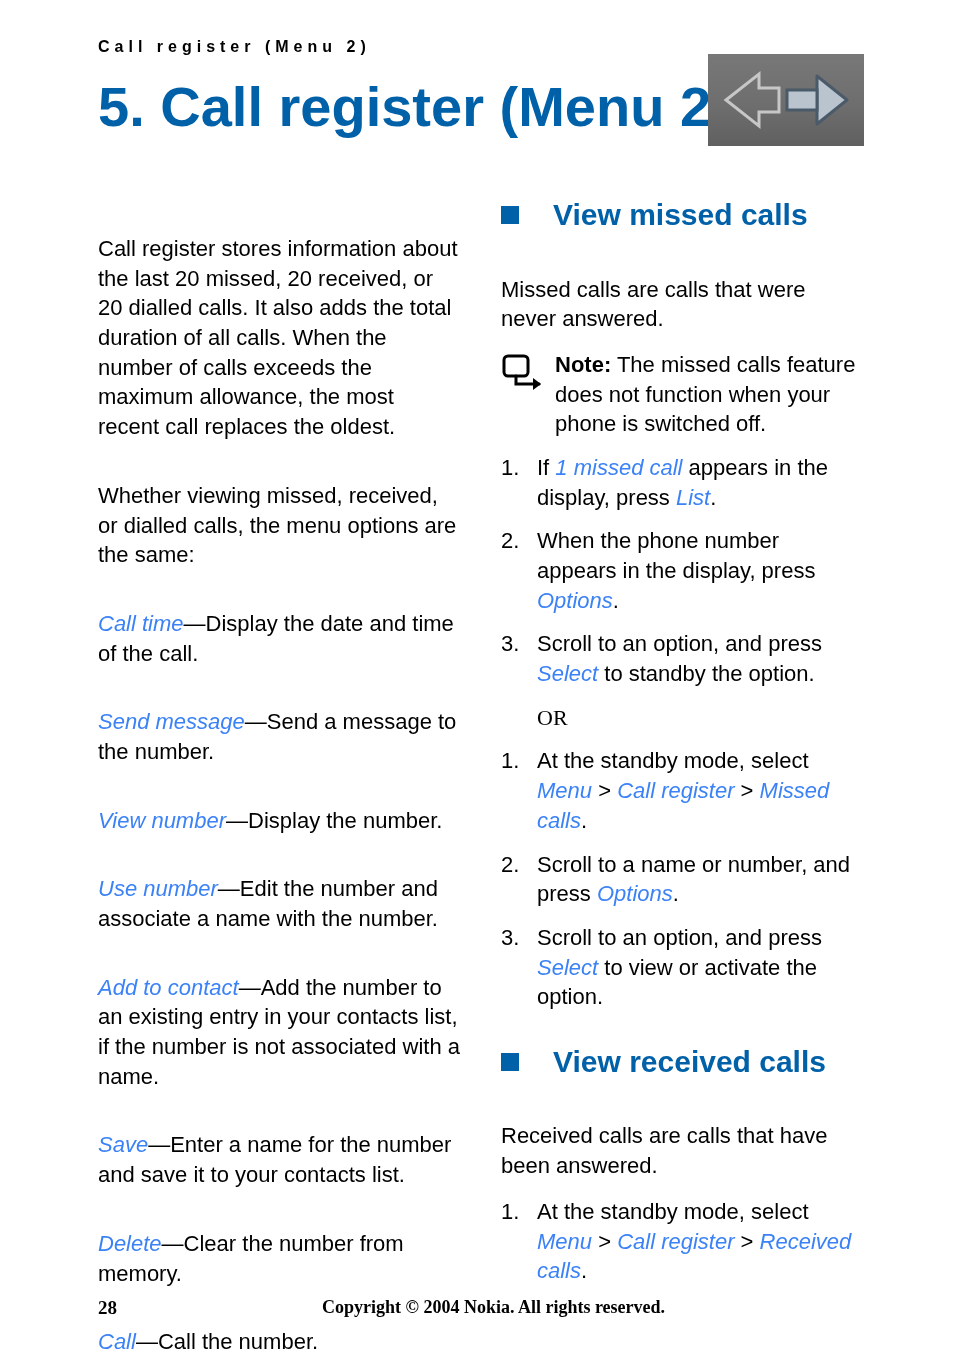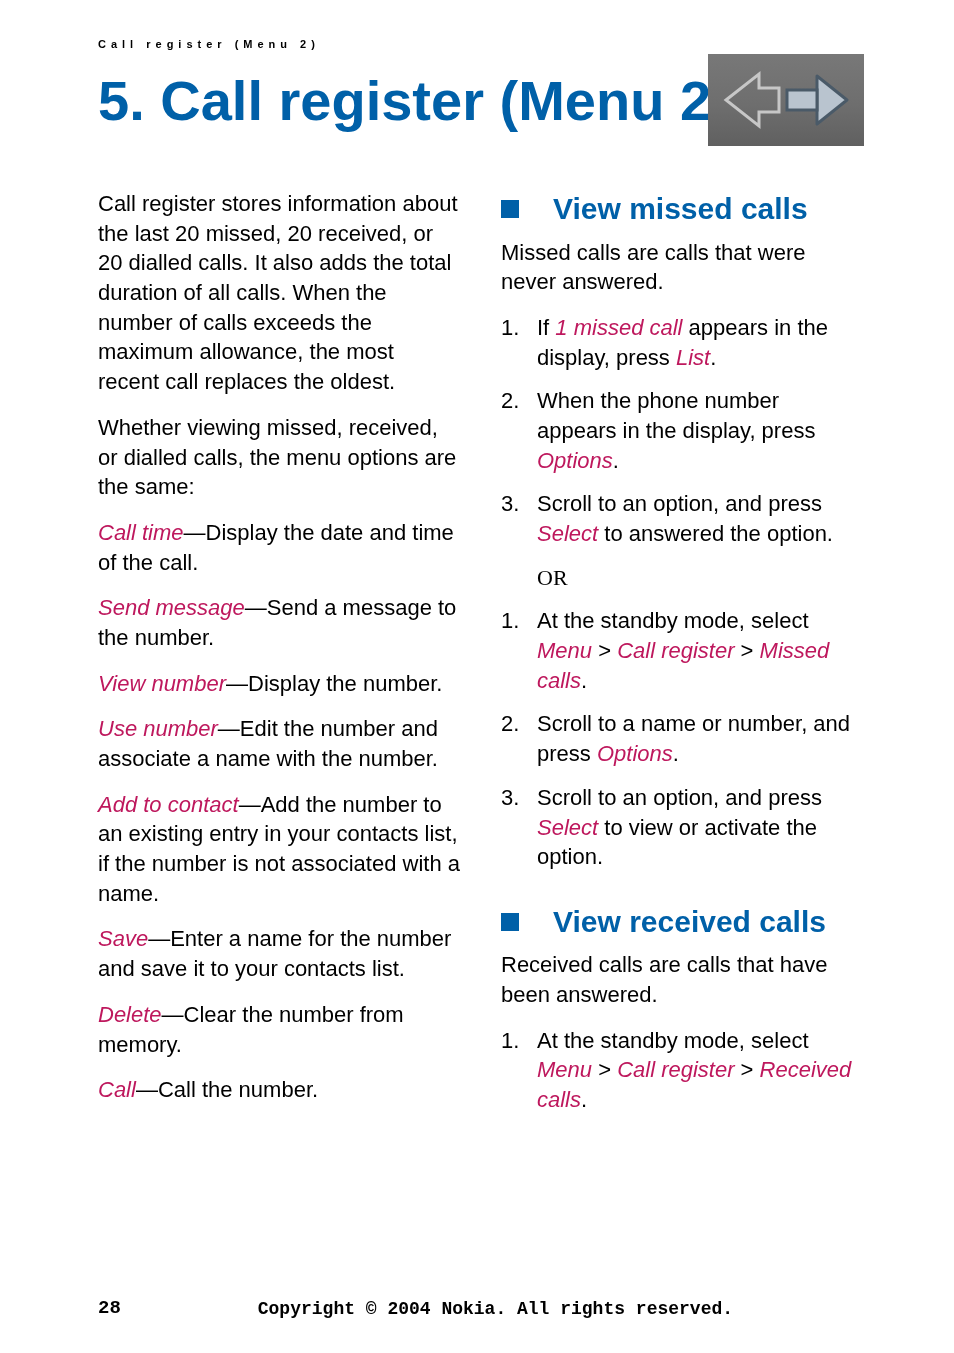--- a/index.html
+++ b/index.html
@@ -8,21 +8,21 @@
       height: 1353px;
       background: #fff;
       font-family: Arial, Helvetica, sans-serif;
       color: #000;
       position: relative;
       padding: 38px 90px 0 98px;
     }
     .running-head {
       font-family: "Arial Black", Arial, sans-serif;
       font-weight: 900;
-      font-size: 11px;
+      font-size: 16px;
       letter-spacing: 5px;
       margin-bottom: 18px;
     }
     .chapter-title {
       color: #0060a8;
       font-weight: bold;
       font-size: 56px;
       margin-bottom: 56px;
     }
     .hero-icon {
@@ -39,22 +39,22 @@
     .hero-icon svg { display: block; }
     .columns {
       display: flex;
       gap: 40px;
     }
     .col {
       flex: 1;
       font-size: 22px;
       line-height: 1.35;
     }
-    .para { margin-bottom: 16px; }
-    .term { color: #be185d; font-style: italic; }
+    .para { margin-bottom: 16px; margin-top: 39px; }
+    .term { color: #3b82f6; font-style: italic; }
     .section-head {
       display: flex;
       align-items: center;
       color: #0060a8;
       font-weight: bold;
       font-size: 30px;
       margin-bottom: 8px;
       gap: 24px;
     }
     .section-head .sq {
@@ -83,22 +83,22 @@
     }
     .step-num { flex: 0 0 26px; }
     .or-label { margin-left: 36px; margin-bottom: 14px; font-family: Liberation Serif, serif; }
     .section-gap { margin-top: 30px; }
     .footer {
       position: absolute;
       bottom: 34px;
       left: 98px;
       right: 84px;
       display: flex;
-      align-items: flex-end;
-      font-family: Liberation Mono, monospace;
+      align-items: flex-start;
+      font-family: Liberation Serif, serif;
     }
     .footer .page-num { font-size: 19px; font-weight: 900; }
     .footer .copyright {
       flex: 1;
       text-align: center;
       font-weight: 900;
       font-size: 18px;
     }
   </style>
 </head>
@@ -151,38 +151,50 @@
   </div>
 
   <div class="col">
 
     <div class="section-head">
       <span class="sq"></span>
       <span>View missed calls</span>
     </div>
     <p class="para">Missed calls are calls that were never answered.</p>
 
+    <div class="note-row">
+      <div class="note-icon">
+        <svg width="40" height="36" viewBox="0 0 40 36">
+          <rect x="3" y="2" width="24" height="20" rx="4" ry="4" fill="none" stroke="#000" stroke-width="3"></rect>
+          <path d="M15 22 L15 30 L38 30" fill="none" stroke="#000" stroke-width="3" stroke-linecap="round"></path>
+          <path d="M32 24 L40 30 L32 36 Z" fill="#000"></path>
+        </svg>
+      </div>
+      <div>
+        <b>Note:</b><span> The missed calls feature does not function when your phone is switched off.</span>
+      </div>
+    </div>
 
     <ol class="steps">
       <li>
         <span class="step-num">1.</span>
         <span>
           <span>If </span><span class="term">1 missed call</span><span> appears in the display, press </span><span class="term">List</span><span>.</span>
         </span>
       </li>
       <li>
         <span class="step-num">2.</span>
         <span>
           <span>When the phone number appears in the display, press </span><span class="term">Options</span><span>.</span>
         </span>
       </li>
       <li>
         <span class="step-num">3.</span>
         <span>
-          <span>Scroll to an option, and press </span><span class="term">Select</span><span> to answered the option.</span>
+          <span>Scroll to an option, and press </span><span class="term">Select</span><span> to standby the option.</span>
         </span>
       </li>
     </ol>
 
     <p class="or-label">OR</p>
 
     <ol class="steps-alt">
       <li>
         <span class="step-num">1.</span>
         <span>

